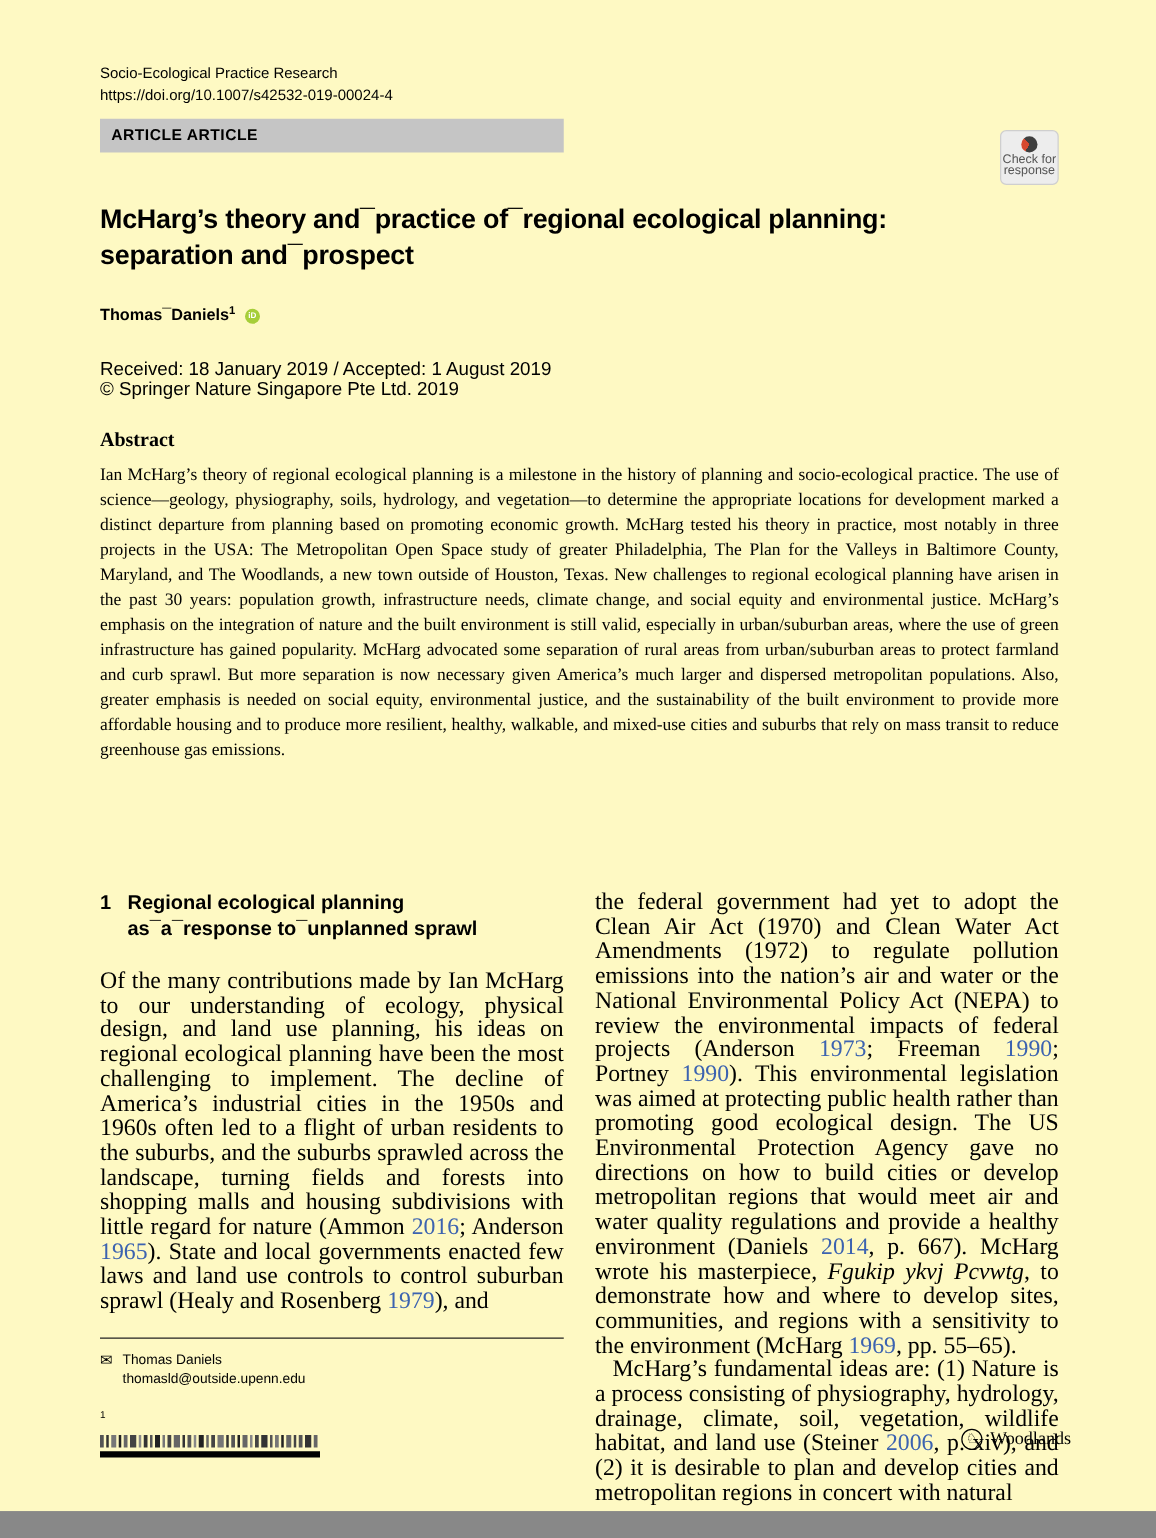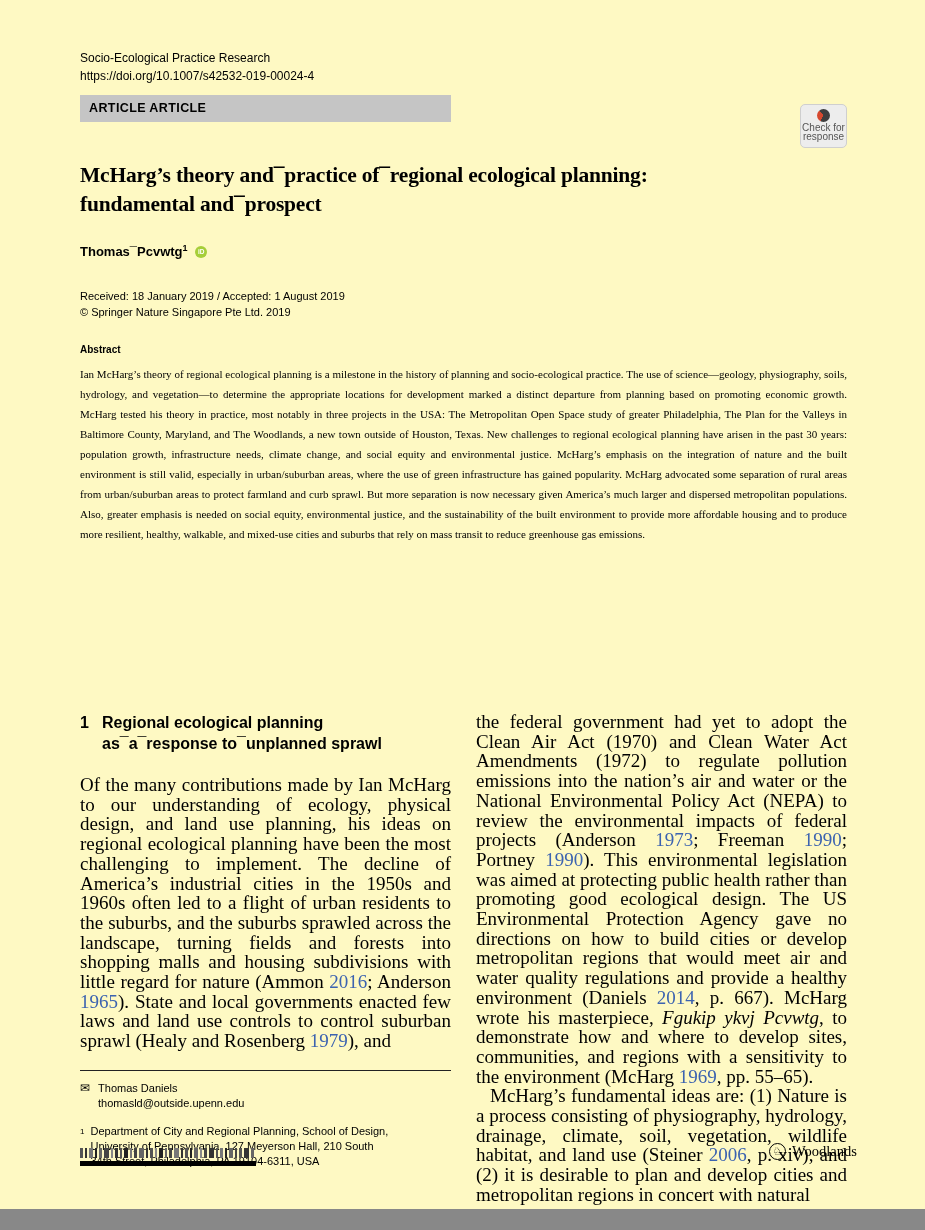--- a/index.html
+++ b/index.html
@@ -12,31 +12,31 @@
   
   .jhead { position:absolute; left:80px; top:49px; font-family:"Liberation Sans", sans-serif; font-size:12px; line-height:18px; }
   .banner { position:absolute; left:80px; top:95px; width:371px; height:27px; background:var(--banner); }
   .banner span { display:block; font-family:"Liberation Sans", sans-serif; font-weight:bold; font-size:12.5px; line-height:27px; padding-left:9px; letter-spacing:0.4px; }
 
   .check-badge { position:absolute; left:800px; top:104px; width:47px; height:44px; background:var(--badge_bg); border:1px solid var(--badge_border); border-radius:5px; text-align:center; box-sizing:border-box; cursor:pointer; }
   .crossmark { width:13px; height:13px; border-radius:50%; margin:4px auto 2px auto; background:conic-gradient(from 210deg, var(--crossmark_red) 0 110deg, var(--crossmark_dark) 110deg 360deg); }
   .check-badge .ct { font-family:"Liberation Sans", sans-serif; font-size:10px; line-height:8.5px; color:#555; }
 
   
-  .title { position:absolute; left:80px; top:161px; margin:0; font-family:Liberation Serif, serif; font-weight:bold; font-size:21.5px; line-height:29px; letter-spacing:-0.2px; }
+  .title { position:absolute; left:80px; top:161px; margin:0; font-family:Liberation Sans, sans-serif; font-weight:bold; font-size:21.5px; line-height:29px; letter-spacing:-0.2px; }
   .title span { display:block; }
   .author-line { position:absolute; left:80px; top:243px; font-family:"Liberation Sans", sans-serif; font-weight:bold; font-size:13px; }
   .author-line sup { font-size:9px; }
   .orcid { display:inline-block; width:12px; height:12px; border-radius:50%; background:var(--orcid); color:#fff; font-family:"Liberation Sans", sans-serif; font-weight:bold; font-size:6.5px; line-height:12px; text-align:center; vertical-align:2px; margin-left:4px; cursor:pointer; }
-  .meta { position:absolute; left:80px; top:288px; font-family:"Liberation Sans", sans-serif; font-size:11px; line-height:16px; }
+  .meta { position:absolute; left:80px; top:288px; font-family:"Liberation Sans", sans-serif; font-size:15px; line-height:16px; }
 
   
   .abstract { position:absolute; left:80px; top:344px; width:767px; }
-  .abstract h2 { margin:0 0 9px 0; font-family:Liberation Sans, sans-serif; font-size:10px; font-weight:bold; }
-  .abstract p { margin:0; font-size:11px; line-height:20px; text-align:justify; }
+  .abstract h2 { margin:0 0 9px 0; font-family:Liberation Serif, serif; font-size:16px; font-weight:bold; }
+  .abstract p { margin:0; font-size:14px; line-height:20px; text-align:justify; }
 
   .keywords { position:absolute; left:80px; top:641px; width:767px; font-size:13.4px; line-height:20px; text-align:justify; }
   .kw-label { font-family:"Liberation Sans", sans-serif; font-weight:bold; font-size:13px; margin-right:7px; }
 
   
   .columns { position:absolute; left:80px; top:712px; width:767px; display:flex; gap:25px; }
   .col { width:371px; }
   .sec-heading { display:flex; margin:1px 0 21px 0; font-family:"Liberation Sans", sans-serif; font-weight:bold; font-size:16px; line-height:20.5px; }
   .sec-num { width:22px; flex:0 0 22px; }
   .sec-title { white-space:pre-line; }
@@ -73,25 +73,25 @@
   </div>
 
   <div class="check-badge">
     <div class="crossmark"></div>
     <div class="ct">Check for</div>
     <div class="ct">response</div>
   </div>
 
   <h1 class="title">
     <span>McHarg’s theory and¯practice of¯regional ecological planning:</span>
-    <span>fundamental and¯prospect</span>
+    <span>separation and¯prospect</span>
   </h1>
 
   <div class="author-line">
-    <span>Thomas¯Pcvwtg</span><sup>1</sup>
+    <span>Thomas¯Daniels</span><sup>1</sup>
     <span class="orcid">iD</span>
   </div>
 
   <div class="meta">
     <div>Received: 18 January 2019 / Accepted: 1 August 2019</div>
     <div>© Springer Nature Singapore Pte Ltd. 2019</div>
   </div>
 
   <section class="abstract">
     <h2>Abstract</h2>
@@ -112,21 +112,20 @@
       <div class="footnote-area">
         <div class="correspondence">
           <span class="env">✉</span>
           <div>
             <div>Thomas Daniels</div>
             <div>thomasld@outside.upenn.edu</div>
           </div>
         </div>
         <div class="affiliation">
           <sup>1</sup>
-          <div class="aff-text">Department of City and Regional Planning, School of Design, University of Pennsylvania, 127 Meyerson Hall, 210 South 34th Street, Philadelphia, PA 19104-6311, USA</div>
         </div>
       </div>
     </div>
 
     <div class="col">
       <p class="body-text"><span>the federal government had yet to adopt the Clean Air Act (1970) and Clean Water Act Amendments (1972) to regulate pollution emissions into the nation’s air and water or the National Environmental Policy Act (NEPA) to review the environmental impacts of federal projects (Anderson </span><span class="seg-link">1973</span><span>; Freeman </span><span class="seg-link">1990</span><span>; Portney </span><span class="seg-link">1990</span><span>). This environmental legislation was aimed at protecting public health rather than promoting good ecological design. The US Environmental Protection Agency gave no directions on how to build cities or develop metropolitan regions that would meet air and water quality regulations and provide a healthy environment (Daniels </span><span class="seg-link">2014</span><span>, p. 667). McHarg wrote his masterpiece, </span><span class="seg-italic">Fgukip ykvj Pcvwtg</span><span>, to demonstrate how and where to develop sites, communities, and regions with a sensitivity to the environment (McHarg </span><span class="seg-link">1969</span><span>, pp. 55–65).</span></p>
       <p class="body-text indent"><span>McHarg’s fundamental ideas are: (1) Nature is a process consisting of physiography, hydrology, drainage, climate, soil, vegetation, wildlife habitat, and land use (Steiner </span><span class="seg-link">2006</span><span>, p. xiv), and (2) it is desirable to plan and develop cities and metropolitan regions in concert with natural</span></p>
     </div>
 
   </div>

